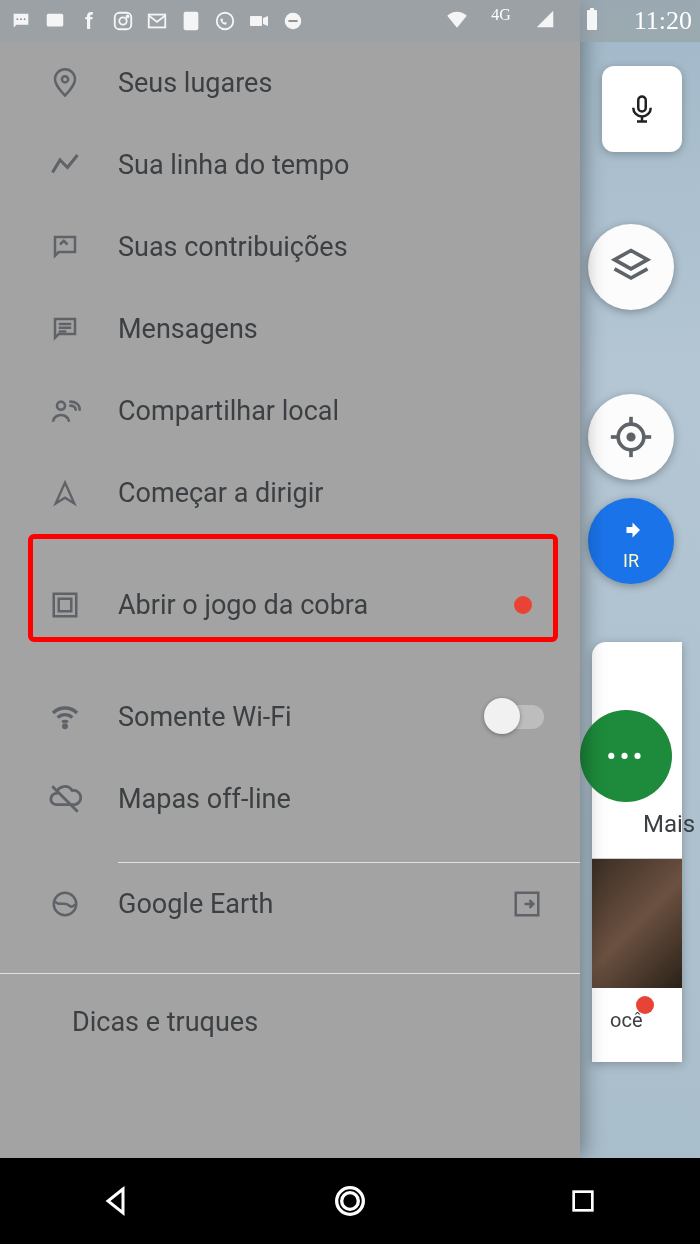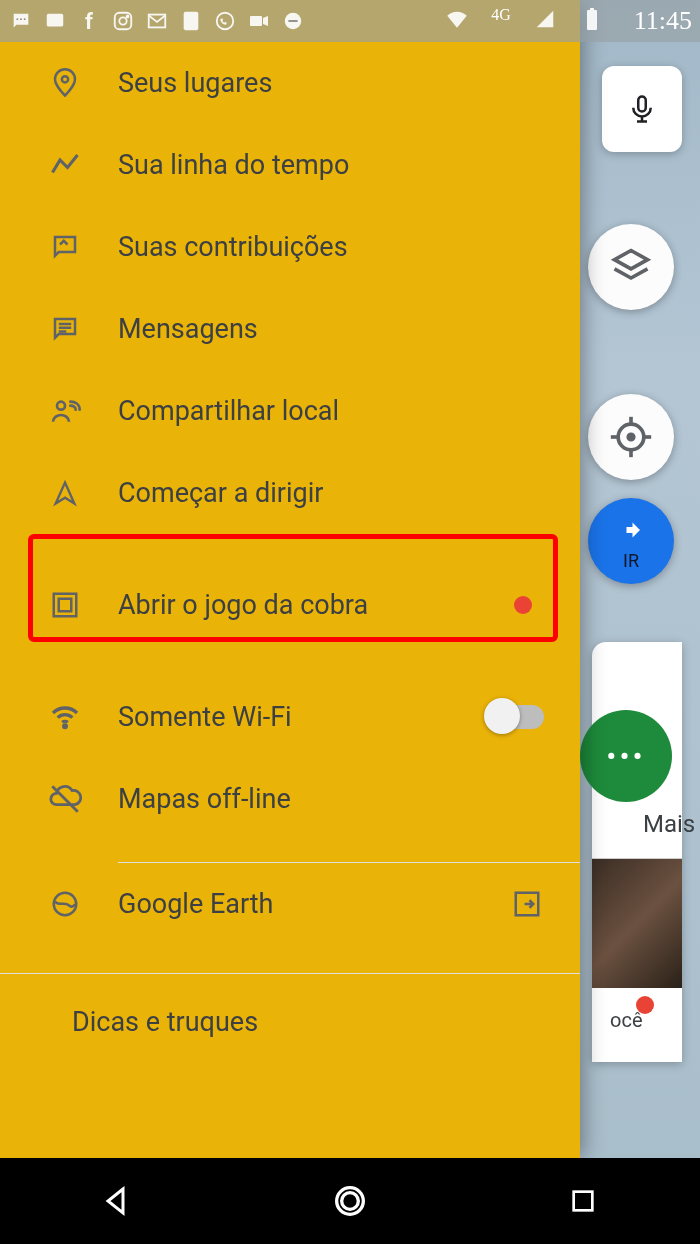--- a/index.html
+++ b/index.html
@@ -47,21 +47,21 @@
   background: #fcfcfc;
   display: flex; align-items: center; justify-content: center;
   box-shadow: 0 2px 8px rgba(0,0,0,0.3);
 }
 .fab-layers { top: 224px; }
 .fab-locate { top: 394px; }
 .fab-go {
   top: 498px;
   background: #1a73e8;
   flex-direction: column;
-  color: #0f172a;
+  color: #fef9c3;
   gap: 2px;
 }
 .fab-go-label { font-size: 18px; }
 .bottom-card {
   position: absolute;
   right: 18px;
   top: 642px;
   width: 90px;
   height: 420px;
   background: #fff;
@@ -87,21 +87,21 @@
   background: linear-gradient(135deg, #3a2d24, #6b5140 50%, #2a2118);
   border-top: 1px solid #ccc;
 }
 .red-dot2 { position: absolute; top: 354px; left: 44px; width: 18px; height: 18px; background: #e94335; border-radius: 50%; }
 .oce-label { position: absolute; top: 366px; left: 18px; font-size: 20px; color: #3c4043; }
 .drawer {
   position: absolute;
   top: 0; left: 0;
   width: 580px;
   height: 1158px;
-  background: #eab308;
+  background: #a3a3a3;
   z-index: 40;
   box-shadow: 4px 0 20px rgba(0,0,0,0.35);
   padding-top: 42px;
   overflow: hidden;
 }
 .menu-item {
   display: flex;
   align-items: center;
   height: 82px;
   padding-left: 48px;
@@ -433,21 +433,21 @@
       <svg width="22" height="22" viewBox="0 0 24 24" fill="#fff">
           <path d="M3 21L21 3v18H3z"></path>
         </svg>
     </span>
     <span class="sicon">
       <svg width="16" height="24" viewBox="0 0 12 24" fill="#fff">
           <rect x="1" y="3" width="10" height="20" rx="1"></rect>
           <rect x="4" y="1" width="4" height="2"></rect>
         </svg>
     </span>
-    <span class="status-time">11:45</span>
+    <span class="status-time">11:20</span>
   </div>
 </div>
 
 <div class="navbar">
   <div class="nav-btn">
     <svg width="36" height="36" viewBox="0 0 24 24" fill="none" stroke="#fff" stroke-width="2">
         <polygon points="16 4 6 12 16 20 16 4" fill="none"></polygon>
       </svg>
   </div>
   <div class="nav-btn">

